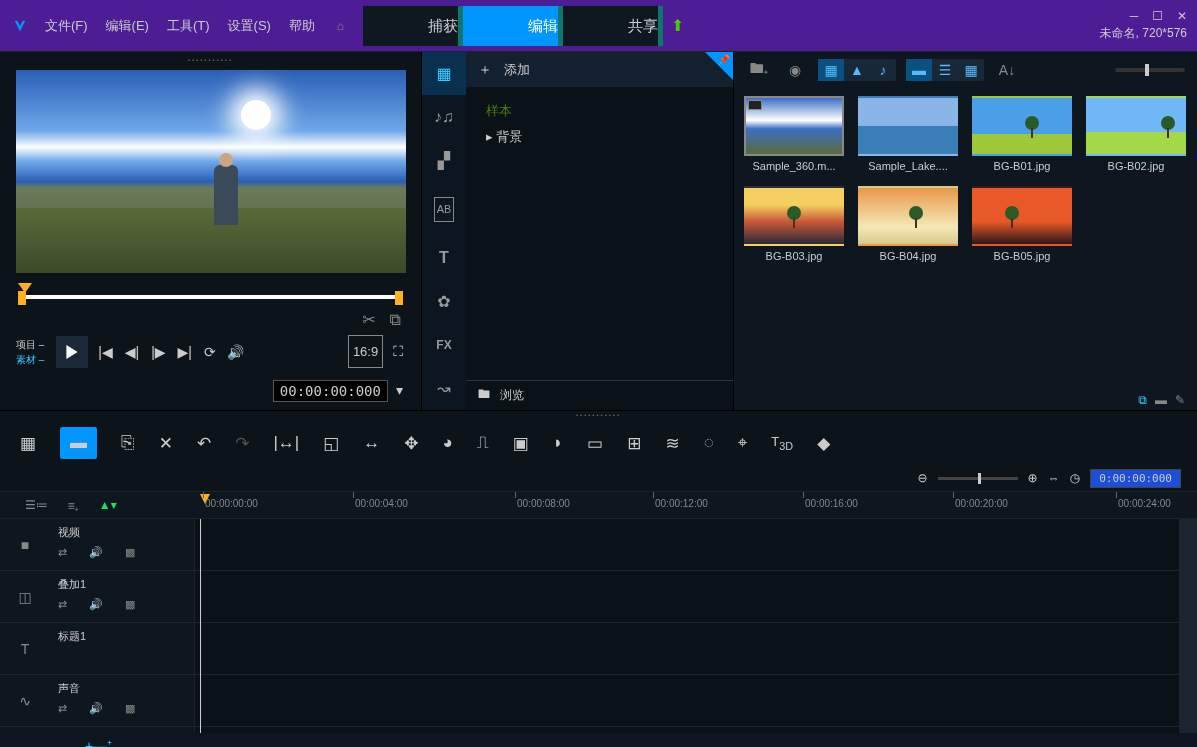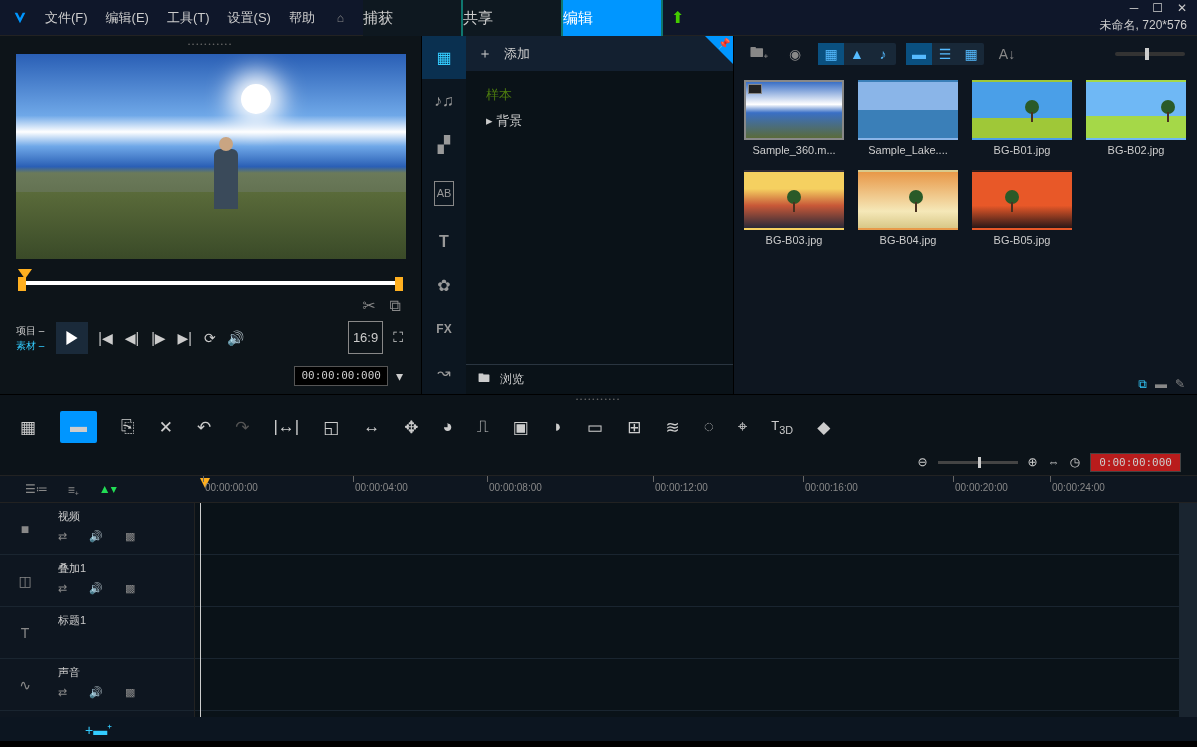--- a/index.html
+++ b/index.html
@@ -1,23 +1,23 @@
 <!DOCTYPE html>
 <html><head>
 <meta charset="utf-8">
 <style>
 * { margin:0; padding:0; box-sizing:border-box; user-select:none; }
 body { width:1197px; height:747px; background:#000; font-family:"Microsoft YaHei",Arial,sans-serif; font-size:12px; color:#ccc; overflow:hidden; }
-.titlebar { height:36px; background:#0f172a; display:flex; align-items:center; border-bottom:1px solid #222; }
+.titlebar { height:52px; background:#4c1d95; display:flex; align-items:center; border-bottom:1px solid #222; }
 .logo { width:40px; height:40px; display:flex; align-items:center; justify-content:center; }
 .menu { display:flex; gap:18px; padding-left:5px; }
 .menu span { cursor:pointer; font-size:13px; }
 .home-btn { width:35px; height:40px; display:flex; align-items:center; justify-content:center; color:#888; margin-left:8px;}
 .mode-tabs { display:flex; margin-left:5px; }
-.mode-tab { width:100px; height:40px; line-height:40px; text-align:left; font-size:15px; background:#0e1820; border-right:2px solid #0f766e; cursor:pointer; }
+.mode-tab { width:100px; height:40px; line-height:40px; text-align:right; font-size:15px; background:#0e1820; border-right:5px solid #0f766e; cursor:pointer; }
 .mode-tab.active { background:#0096ff; color:#fff; }
 .up-icon { margin-left:8px; display:flex; align-items:center; color:#4c0; font-size:16px;}
 .win-right { margin-left:auto; display:flex; flex-direction:column; align-items:flex-end; padding-right:10px; }
 .win-controls { display:flex; gap:14px; color:#ccc; font-size:12px; }
 .project-info { color:#ccc; font-size:12px; margin-top:2px;}
 .upper { height:358px; display:flex; background:#0c1218; }
 .dots-grip { height:10px; width:100%; text-align:center; color:#666; font-size:6px; letter-spacing:2px; overflow:hidden; line-height:8px;}
 .preview-panel { width:422px; background:#0d1419; display:flex; flex-direction:column; padding:4px 8px 8px 8px; border-right:1px solid #000;}
 .preview-img { width:390px; height:218px; margin:5px auto 0; position:relative; overflow:hidden; background:linear-gradient(180deg,#2a5fb5 0%,#6fa8e8 30%,#fff 38%,#6fa8e8 45%,#2a5fb5 55%,#6b7a5a 58%,#4a5838 100%);}
 .sun{position:absolute;top:30px;left:225px;width:30px;height:30px;background:#fff;border-radius:50%;box-shadow:0 0 25px 12px #fff;}
@@ -28,21 +28,21 @@
 .trimbar .track{height:4px;background:#fff;border-radius:2px;margin-top:6px;}
 .trimbar .handle{position:absolute;top:2px;width:8px;height:14px;background:#ffb020;}
 .trimbar .mark{position:absolute;top:-6px;left:0;width:14px;height:10px;background:#ffb020;clip-path:polygon(0 0,100% 0,50% 100%);}
 .preview-row1{display:flex;align-items:center;justify-content:flex-end;gap:14px;padding:0 12px;color:#888;font-size:16px;}
 .preview-ctrl{display:flex;align-items:center;gap:8px;padding:6px 8px;}
 .preview-labels{font-size:10px;line-height:15px;padding-right:4px;}
 .preview-labels .active{color:#3cf;}
 .play-btn{width:32px;height:32px;background:#1a2a3a;display:flex;align-items:center;justify-content:center;cursor:pointer;}
 .ctrl-btn{color:#ccc;font-size:14px;cursor:pointer;padding:2px;}
 .aspect-box{border:1px solid #888;padding:8px 4px;font-size:13px;color:#ccc;margin-left:auto;}
-.timecode-box{border:1px solid #555;background:#000;padding:2px 6px;font-family:monospace;font-size:11px;color:#ccc;margin-left:auto;margin-top:6px;}
+.timecode-box{border:1px solid #555;background:#000;padding:2px 6px;font-family:monospace;font-size:14px;color:#ccc;margin-left:auto;margin-top:6px;}
 .mid-panel{width:312px;background:#0a1218;display:flex;border-right:1px solid #000;}
 .mid-nav{width:44px;background:#0c1620;display:flex;flex-direction:column;}
 .mid-nav-item{height:46px;display:flex;align-items:center;justify-content:center;color:#999;font-size:16px;cursor:pointer;}
 .mid-nav-item.active{background:#0a3050;color:#3cf;}
 .mid-content{flex:1;display:flex;flex-direction:column;}
 .add-bar{height:36px;display:flex;align-items:center;background:#132030;font-size:13px;padding-left:12px;position:relative;border-bottom:1px solid #0a1218;}
 .add-bar .plus{margin-right:12px;color:#ccc;font-size:14px;}
 .pin-corner{position:absolute;top:0;right:0;width:0;height:0;border-left:28px solid transparent;border-top:28px solid #0096ff;}
 .pin-icon{position:absolute;top:2px;right:2px;color:#fff;font-size:10px;}
 .tree{padding:10px 0;font-size:13px;}
@@ -63,21 +63,21 @@
 .thumb.selected .thumb-img{border-color:#888;}
 .thumb-label{text-align:center;font-size:11px;margin-top:4px;white-space:nowrap;overflow:hidden;text-overflow:ellipsis;}
 .lib-footer{height:20px;display:flex;justify-content:flex-end;align-items:center;gap:8px;padding-right:12px;color:#3cf;font-size:12px;}
 .lower{background:#0c1319;display:flex;flex-direction:column;height:347px;border-top:1px solid #000;}
 .tl-toolbar{height:44px;display:flex;align-items:center;gap:24px;padding:0 20px;}
 .tl-toolbar .tbtn{color:#ccc;font-size:17px;cursor:pointer;}
 .tl-toolbar .tbtn.active{background:#0096ff;padding:6px 10px;border-radius:2px;}
 .tl-zoom{height:26px;display:flex;align-items:center;gap:10px;justify-content:flex-end;padding-right:16px;}
 .tl-zoom .zslider{width:80px;height:3px;background:#444;position:relative;}
 .tl-zoom .zslider::after{content:"";position:absolute;left:40px;top:-4px;width:3px;height:11px;background:#ccc;}
-.tl-zoom .zbox{background:#b91c1c;border:1px solid #444;padding:2px 8px;font-family:monospace;font-size:11px;}
+.tl-zoom .zbox{background:#1d4ed8;border:1px solid #444;padding:2px 8px;font-family:monospace;font-size:11px;}
 .tl-header{height:28px;display:flex;background:#0e1620;border-top:1px solid #222;border-bottom:1px solid #222;}
 .tl-left-head{width:195px;display:flex;align-items:center;gap:20px;padding-left:25px;}
 .tl-left-head .h{color:#888;font-size:12px;cursor:pointer;}
 .tl-left-head .h.green{color:#2d5;}
 .tl-ruler{flex:1;position:relative;font-size:10px;color:#888;overflow:hidden;}
 .tl-ruler .tick{position:absolute;top:6px;}
 .tl-ruler .tick::before{content:"";position:absolute;left:-2px;top:-6px;width:1px;height:6px;background:#666;}
 .tl-ruler .playhead{position:absolute;left:5px;top:2px;width:10px;height:10px;background:#ffb020;clip-path:polygon(0 0,100% 0,50% 100%);}
 .tracks{flex:1;display:flex;overflow:hidden;}
 .track-heads{width:195px;background:#0e1620;border-right:1px solid #222;}
@@ -117,22 +117,22 @@
   <div class="menu">
     <span>文件(F)</span>
     <span>编辑(E)</span>
     <span>工具(T)</span>
     <span>设置(S)</span>
     <span>帮助</span>
   </div>
   <div class="home-btn">⌂</div>
   <div class="mode-tabs">
     <div class="mode-tab">捕获</div>
+    <div class="mode-tab active">编辑</div>
     <div class="mode-tab">共享</div>
-    <div class="mode-tab active">编辑</div>
   </div>
   <div class="up-icon">⬆</div>
   <div class="win-right">
     <div class="win-controls">
       <span>─</span>
       <span>☐</span>
       <span>✕</span>
     </div>
     <div class="project-info">未命名, 720*576</div>
   </div>
@@ -316,25 +316,25 @@
   <div class="tl-header">
     <div class="tl-left-head">
       <span class="h">☰≔</span>
       <span class="h">≡₊</span>
       <span class="h green">▲▾</span>
     </div>
     <div class="tl-ruler" id="ruler">
       <div class="playhead"></div>
     <div class="tick" style="left: 10px;">00:00:00:00</div>
         <div class="tick" style="left: 160px;">00:00:04:00</div>
-        <div class="tick" style="left: 294px;">00:00:08:00</div>
+        <div class="tick" style="left: 322px;">00:00:08:00</div>
         <div class="tick" style="left: 460px;">00:00:12:00</div>
         <div class="tick" style="left: 610px;">00:00:16:00</div>
         <div class="tick" style="left: 760px;">00:00:20:00</div>
-        <div class="tick" style="left: 857px;">00:00:24:00</div>
+        <div class="tick" style="left: 923px;">00:00:24:00</div>
       </div>
   </div>
   <div class="tracks">
     <div class="track-heads" id="track-heads">
         <div class="track-row">
           <div class="track-icon">■</div>
     <div class="track-body">
             <div class="track-name">视频</div>
     <div class="track-ctrls">
               <span>⇄</span>

